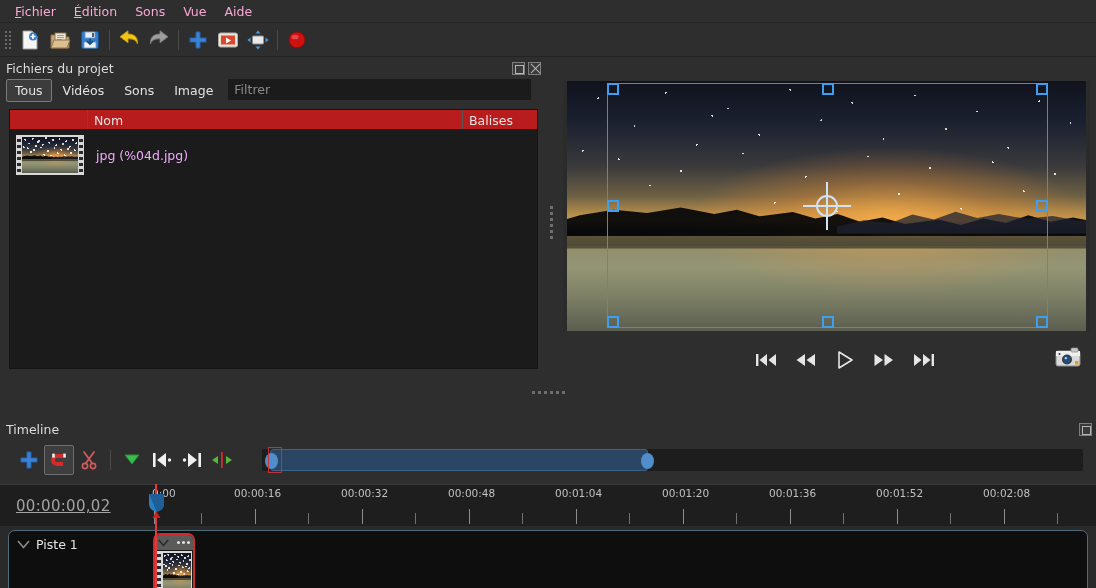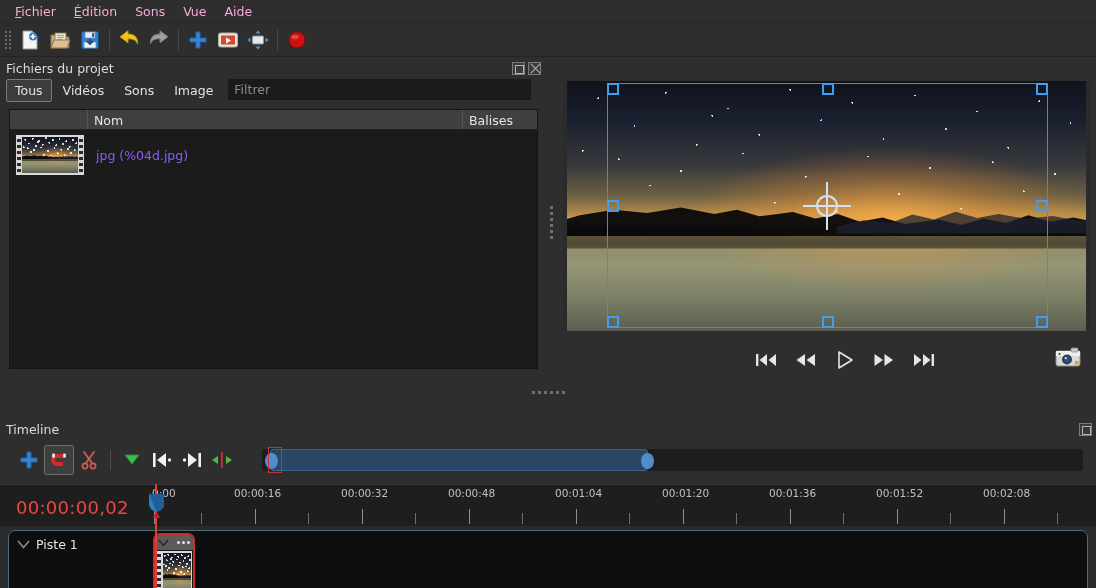--- a/index.html
+++ b/index.html
@@ -92,21 +92,21 @@
     color: #8e8e8e; font-size: 12.5px;
     padding: 0 5px; outline: none;
     font-family: "DejaVu Sans", "Liberation Sans", sans-serif;
   }
   .pf-filter::placeholder { color: #8a8a8a; }
   .file-table {
     margin: 3px 7px 0 9px; height: 260px;
     background: #1b1b1b; border: 1px solid #141414;
     display: flex; flex-direction: column;
   }
-  .ft-head { display: flex; height: 20px; background: #404040; border-bottom: 1px solid #222; }
+  .ft-head { display: flex; height: 20px; background: #b91c1c; border-bottom: 1px solid #222; }
   .ft-col {
     font-size: 12.5px; color: #e4e4e4;
     padding: 2px 0 0 6px; border-right: 1px solid #555;
     display: flex; align-items: center;
   }
   .ft-col.icon { width: 78px; }
   .ft-col.name { width: 375px; }
   .ft-col.tags { flex: 1; border-right: none; }
   .ft-body { flex: 1; overflow: hidden; }
   .ft-row { display: flex; align-items: center; height: 50px; padding-left: 6px; }
@@ -121,21 +121,21 @@
   }
   .film-thumb .perf-l { left: 1px; }
   .film-thumb .perf-r { right: 1px; }
   .film-thumb .perf-l i, .film-thumb .perf-r i {
     width: 4px; height: 3px; background: #2b2b2b; display:block;
   }
   .film-inner {
     width: 56px; height: 36px; margin: 0 auto;
     overflow: hidden; position: relative;
   }
-  .ft-name { font-size: 12.5px; color: #8b5cf6; margin-left: 12px; }
+  .ft-name { font-size: 12.5px; color: #f0abfc; margin-left: 12px; }
 
   
   .sky {
     position: absolute; inset: 0;
     background:
       radial-gradient(ellipse 55% 42% at 62% 56%, rgba(255,176,72,0.78) 0%, rgba(255,150,50,0.30) 38%, rgba(0,0,0,0) 70%),
       linear-gradient(to bottom,
         #10131d 0%, #1b2030 16%, #3a3a3c 34%, #6d6044 46%,
         #b48c4a 53%, #c99a4e 56%, #2a2a22 60%,
         #7b7a5e 64%, #9a9a78 74%, #848667 86%, #5e6050 100%);
@@ -304,21 +304,21 @@
     position: absolute; left: 6px; top: -2px; width: 14px; height: 26px;
     border: 1px solid #c1343c;
   }
 
   .tl-ruler {
     position: absolute; left: 0; top: 66px; width: 1096px; height: 42px;
     background: #1e1e1e; border-top: 1px solid #3a3a3a;
   }
   .tl-timecode {
     position: absolute; left: 16px; top: 12px;
-    font-size: 18px; color: #ef4444; letter-spacing: 0.3px;
+    font-size: 15px; color: #a3a3a3; letter-spacing: 0.3px; text-decoration: underline;
   }
   .ruler-area { position: absolute; left: 150px; right: 0; top: 0; bottom: 0; }
   .tick-label {
     position: absolute; top: 2px; font-size: 10.5px; color: #c0c0c0;
     transform: translateX(2px); white-space: nowrap;
   }
   .tick { position: absolute; bottom: 2px; width: 1px; height: 15px; background: #8d8d8d; }
   .tick.minor { height: 11px; background: #6f6f6f; }
 
   .tl-tracks {

